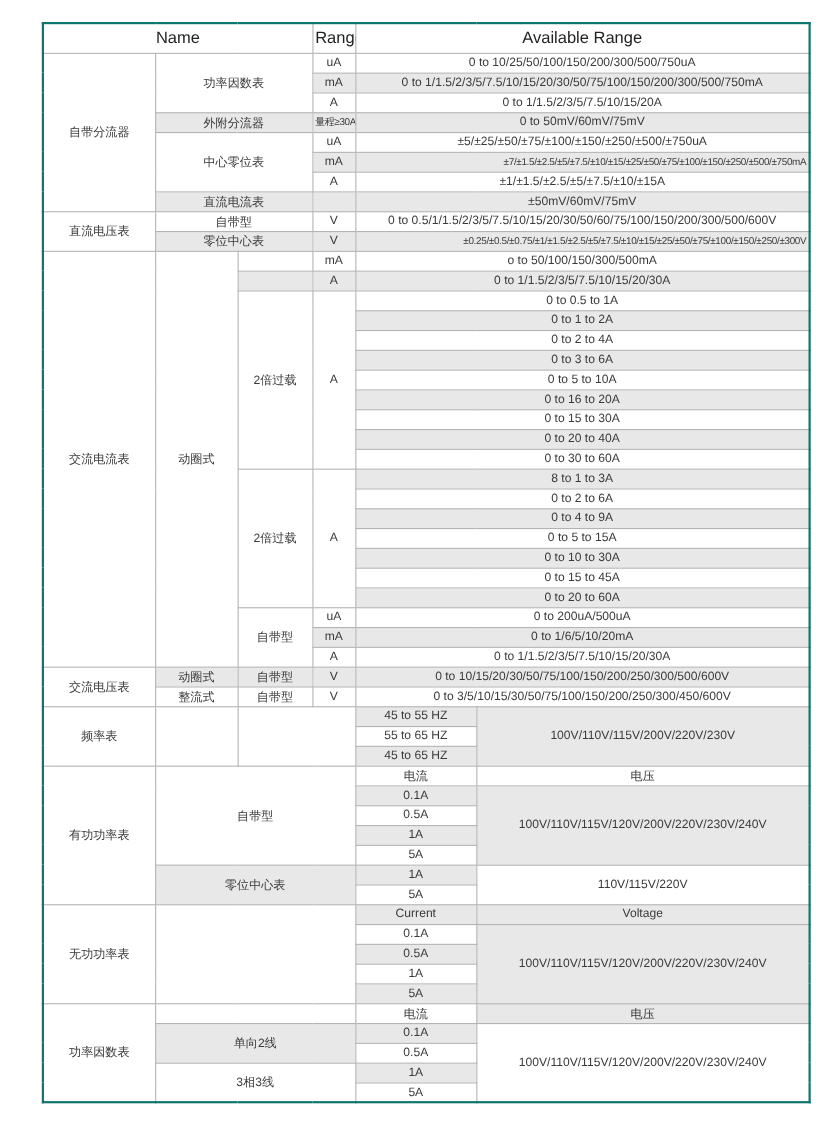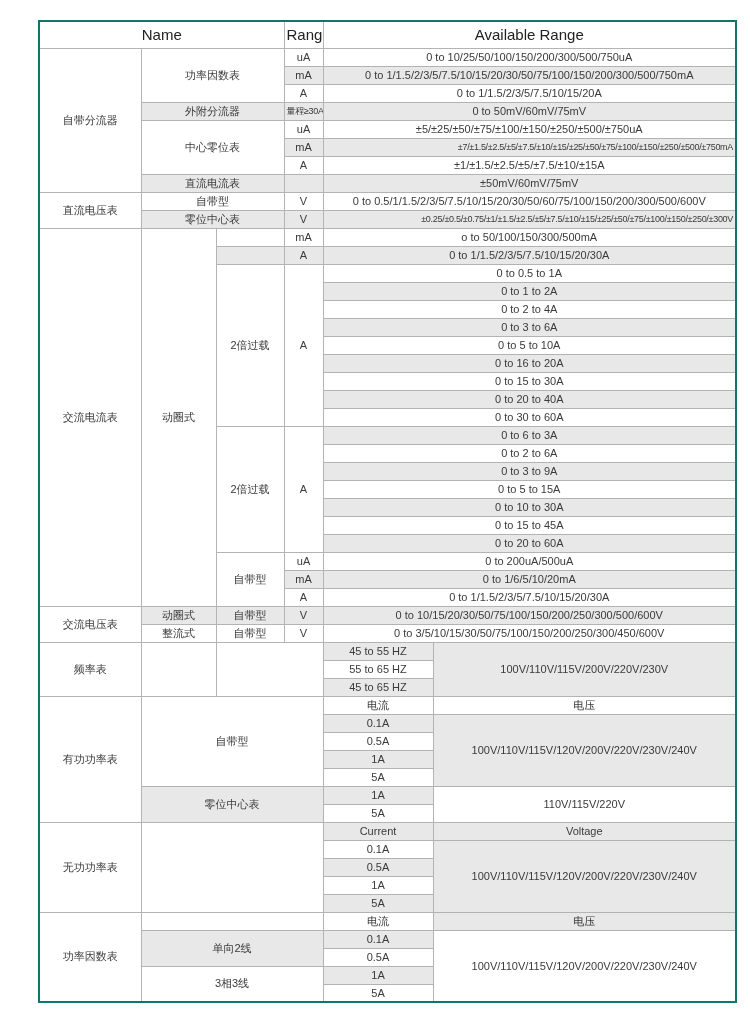--- a/index.html
+++ b/index.html
@@ -126,27 +126,27 @@
         </tr>
     <tr>
           <td colspan="2" class="g">0 to 20 to 40A</td>
         </tr>
     <tr>
           <td colspan="2">0 to 30 to 60A</td>
         </tr>
     <tr>
           <td rowspan="7">2倍过载</td>
           <td rowspan="7">A</td>
-          <td colspan="2" class="g">0 to 6 to 3A</td>
+          <td colspan="2" class="g">8 to 1 to 3A</td>
         </tr>
     <tr>
           <td colspan="2">0 to 2 to 6A</td>
         </tr>
     <tr>
-          <td colspan="2" class="g">0 to 3 to 9A</td>
+          <td colspan="2" class="g">0 to 4 to 9A</td>
         </tr>
     <tr>
           <td colspan="2">0 to 5 to 15A</td>
         </tr>
     <tr>
           <td colspan="2" class="g">0 to 10 to 30A</td>
         </tr>
     <tr>
           <td colspan="2">0 to 15 to 45A</td>
         </tr>

